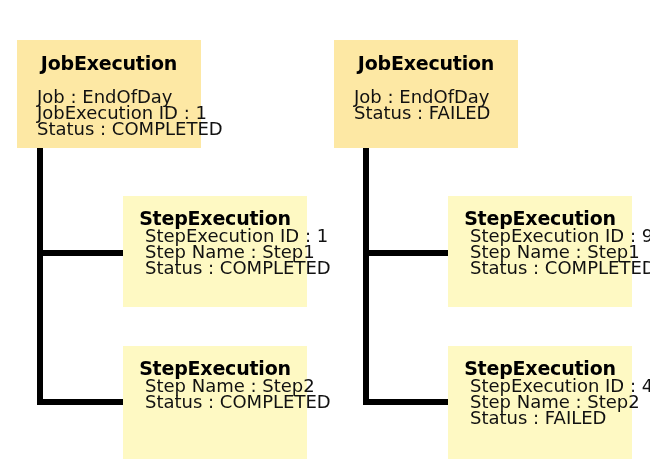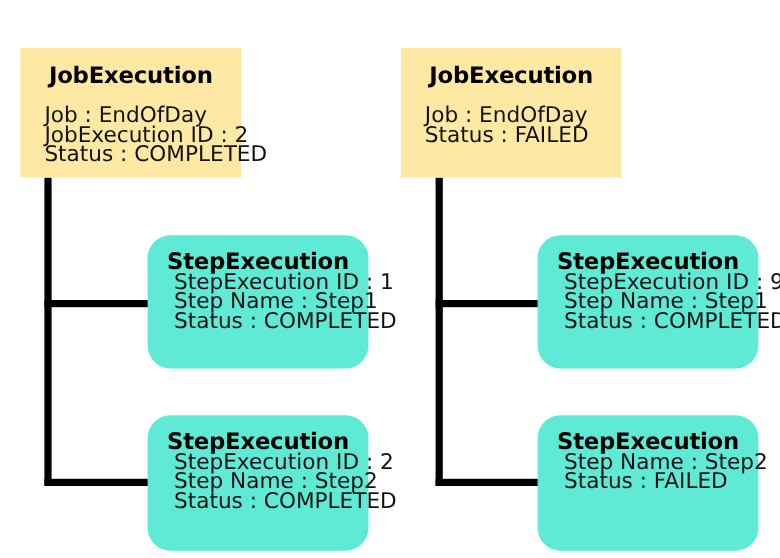--- a/index.html
+++ b/index.html
@@ -34,22 +34,21 @@
   .box {
     position: absolute;
     box-sizing: border-box;
     z-index: 2;
     padding: 0;
   }
   .box.job {
     background: #fde8a4;
   }
   .box.step {
-    background: #5eead4;
-    border-radius: 19px;
+    background: #fef9c3;
   }
 
   .box-title {
     text-align: center;
     font-weight: bold;
     font-size: 19px;
     color: #000000;
     letter-spacing: -0.2px;
     line-height: 1;
     white-space: nowrap;
@@ -85,38 +84,37 @@
 <div id="canvas">
 
   <div class="conn" style="left:37px; top:132px; width:6px; height:257px;"></div>
   <div class="conn" style="left:37px; top:234px; width:91px; height:6px;"></div>
   <div class="conn" style="left:37px; top:383px; width:91px; height:6px;"></div>
 
   <div class="box job" style="left:17px; top:24px; width:184px; height:108px;">
     <div class="box-title">JobExecution</div>
     <div class="box-fields">
       <span class="field-row">Job : EndOfDay</span>
-      <span class="field-row">JobExecution ID : 2</span>
+      <span class="field-row">JobExecution ID : 1</span>
       <span class="field-row">Status : COMPLETED</span>
     </div>
   </div>
 
   <div class="box step" style="left:123px; top:180px; width:184px; height:111px;">
     <div class="box-title">StepExecution</div>
     <div class="box-fields">
       <span class="field-row">StepExecution ID : 1</span>
       <span class="field-row">Step Name : Step1</span>
       <span class="field-row">Status : COMPLETED</span>
     </div>
   </div>
 
   <div class="box step" style="left:123px; top:330px; width:184px; height:113px;">
     <div class="box-title">StepExecution</div>
     <div class="box-fields">
-      <span class="field-row">StepExecution ID : 2</span>
       <span class="field-row">Step Name : Step2</span>
       <span class="field-row">Status : COMPLETED</span>
     </div>
   </div>
 
   <div class="conn" style="left:363px; top:132px; width:6px; height:257px;"></div>
   <div class="conn" style="left:363px; top:234px; width:90px; height:6px;"></div>
   <div class="conn" style="left:363px; top:383px; width:90px; height:6px;"></div>
 
   <div class="box job" style="left:334px; top:24px; width:184px; height:108px;">
@@ -132,18 +130,19 @@
     <div class="box-fields">
       <span class="field-row">StepExecution ID : 9</span>
       <span class="field-row">Step Name : Step1</span>
       <span class="field-row">Status : COMPLETED</span>
     </div>
   </div>
 
   <div class="box step" style="left:448px; top:330px; width:184px; height:113px;">
     <div class="box-title">StepExecution</div>
     <div class="box-fields">
+      <span class="field-row">StepExecution ID : 4</span>
       <span class="field-row">Step Name : Step2</span>
       <span class="field-row">Status : FAILED</span>
     </div>
   </div>
 
 </div>
 
 </body></html>

